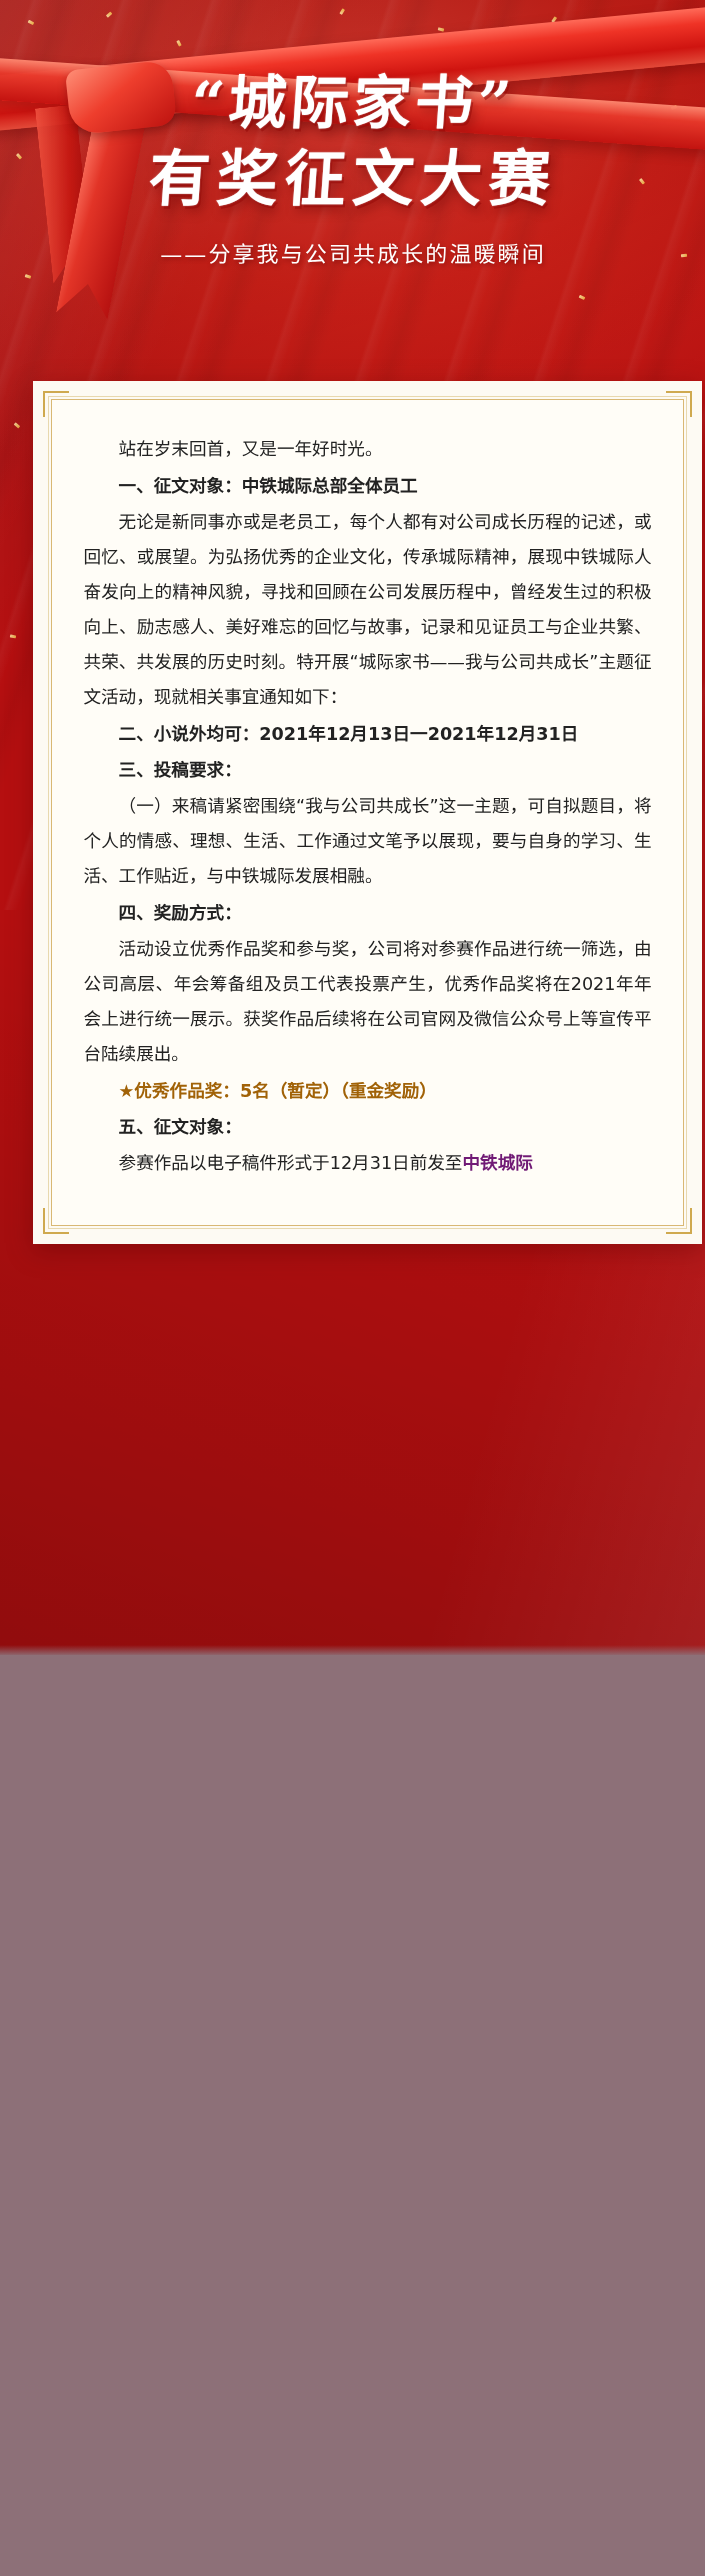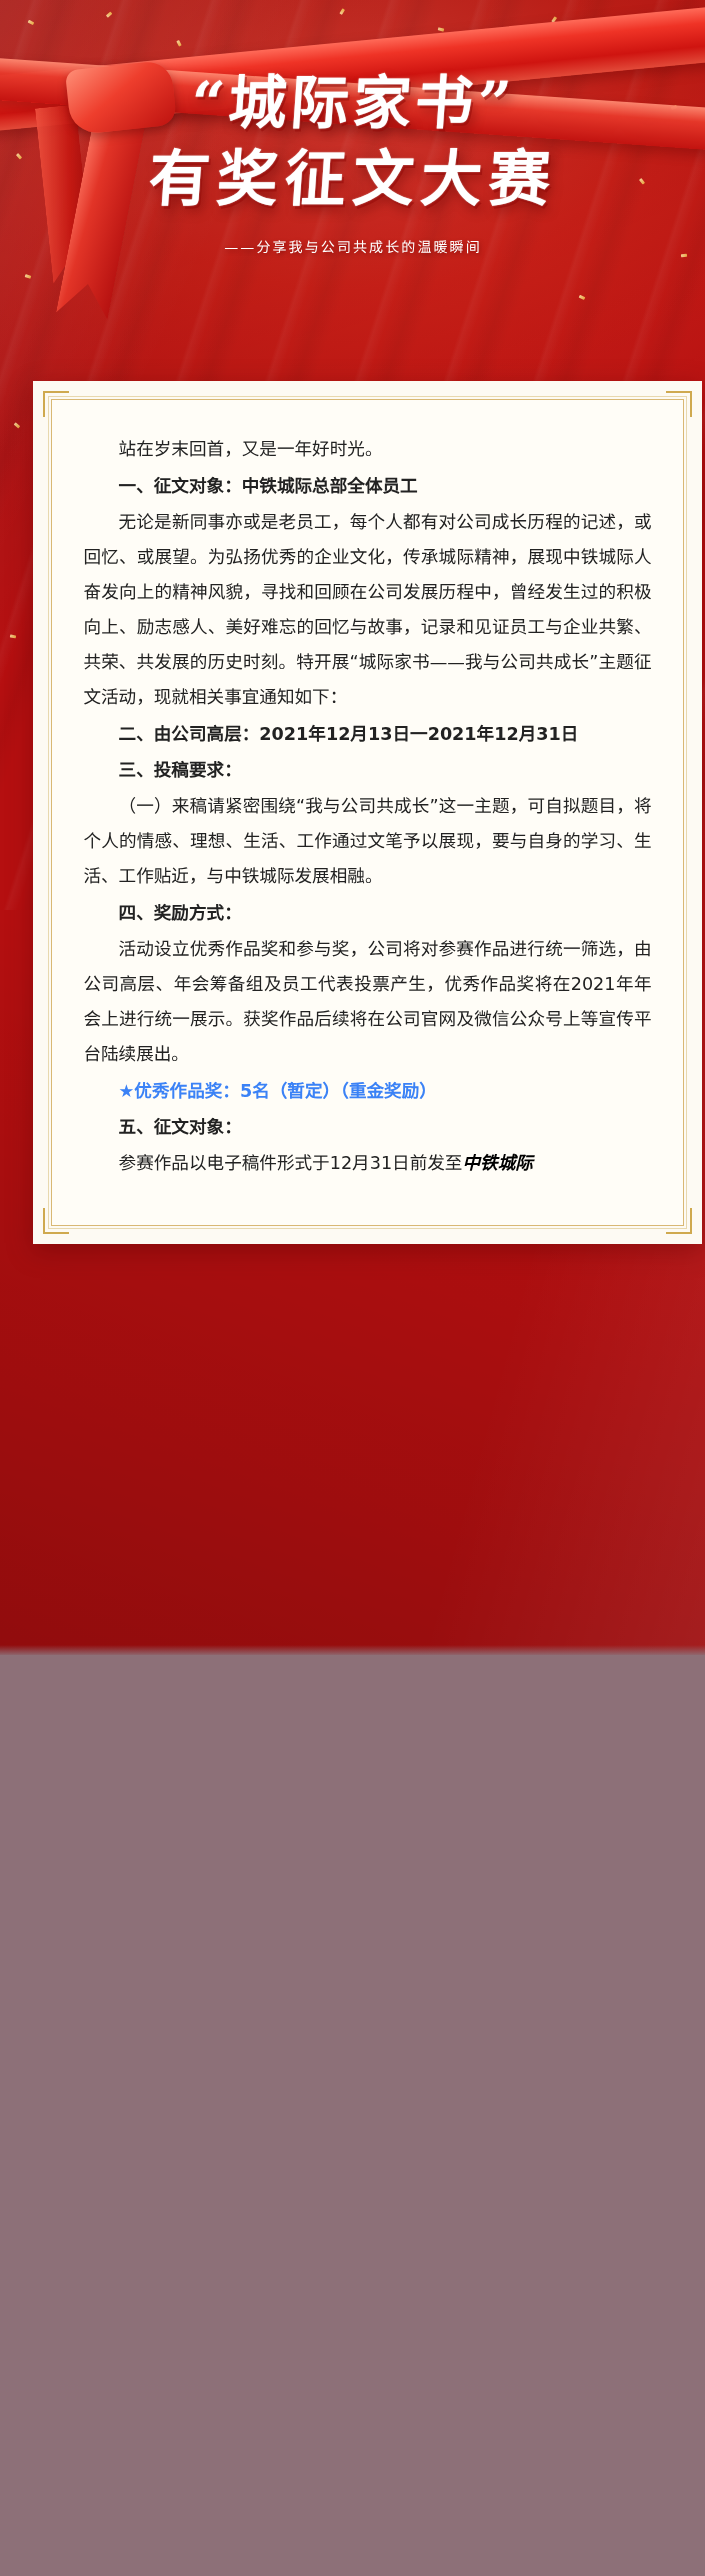--- a/index.html
+++ b/index.html
@@ -152,21 +152,21 @@
   }
   .title-line.l2 {
     font-size: 61px;
     line-height: 78px;
     letter-spacing: 7px;
     transform: skewX(-4deg);
   }
   .subtitle {
     margin-top: 18.4px;
     font-family: "DejaVu Sans", "Liberation Sans", sans-serif;
-    font-size: 14px;
+    font-size: 22px;
     letter-spacing: 2.1px;
     color: #ffffff;
     text-shadow: 1.4px 2.1px 4.2px rgba(90,0,0,.5);
   }
 
   
   #card {
     position: absolute;
     left: 33px;
     top: 381px;
@@ -203,28 +203,27 @@
     color: #222222;
     text-indent: 2em;
     margin: 0 0 1.4px 0;
     text-align: justify;
   }
   .p.b {
     font-weight: bold;
     text-indent: 2em;
   }
   .p.star {
-    color: #3b82f6;
+    color: #a16207;
     font-weight: bold;
     text-indent: 2em;
   }
   .hl {
-    color: #000000;
+    color: #701a75;
     font-weight: bold;
-    font-style: italic;
   }
 
   
   #cutoff {
     position: absolute;
     left: 0;
     top: 1655px;
     width: 706px;
     height: 921px;
     background: #8d7078;
@@ -282,21 +281,21 @@
   <div id="card">
     <div class="corner tl"></div>
     <div class="corner tr"></div>
     <div class="corner bl"></div>
     <div class="corner br"></div>
 
     <div id="card-inner">
       <p class="p">站在岁末回首，又是一年好时光。</p>
       <p class="p b">一、征文对象：中铁城际总部全体员工</p>
       <p class="p">无论是新同事亦或是老员工，每个人都有对公司成长历程的记述，或回忆、或展望。为弘扬优秀的企业文化，传承城际精神，展现中铁城际人奋发向上的精神风貌，寻找和回顾在公司发展历程中，曾经发生过的积极向上、励志感人、美好难忘的回忆与故事，记录和见证员工与企业共繁、共荣、共发展的历史时刻。特开展“城际家书——我与公司共成长”主题征文活动，现就相关事宜通知如下：</p>
-      <p class="p b">二、由公司高层：2021年12月13日一2021年12月31日</p>
+      <p class="p b">二、小说外均可：2021年12月13日一2021年12月31日</p>
       <p class="p b">三、投稿要求：</p>
       <p class="p">（一）来稿请紧密围绕“我与公司共成长”这一主题，可自拟题目，将个人的情感、理想、生活、工作通过文笔予以展现，要与自身的学习、生活、工作贴近，与中铁城际发展相融。</p>
       <p class="p b">四、奖励方式：</p>
       <p class="p">活动设立优秀作品奖和参与奖，公司将对参赛作品进行统一筛选，由公司高层、年会筹备组及员工代表投票产生，优秀作品奖将在2021年年会上进行统一展示。获奖作品后续将在公司官网及微信公众号上等宣传平台陆续展出。</p>
       <p class="p star">★优秀作品奖：5名（暂定）（重金奖励）</p>
       <p class="p b">五、征文对象：</p>
       <p class="p"><span>参赛作品以电子稿件形式于12月31日前发至</span><span class="hl">中铁城际</span></p>
     </div>
   </div>
 </div>

